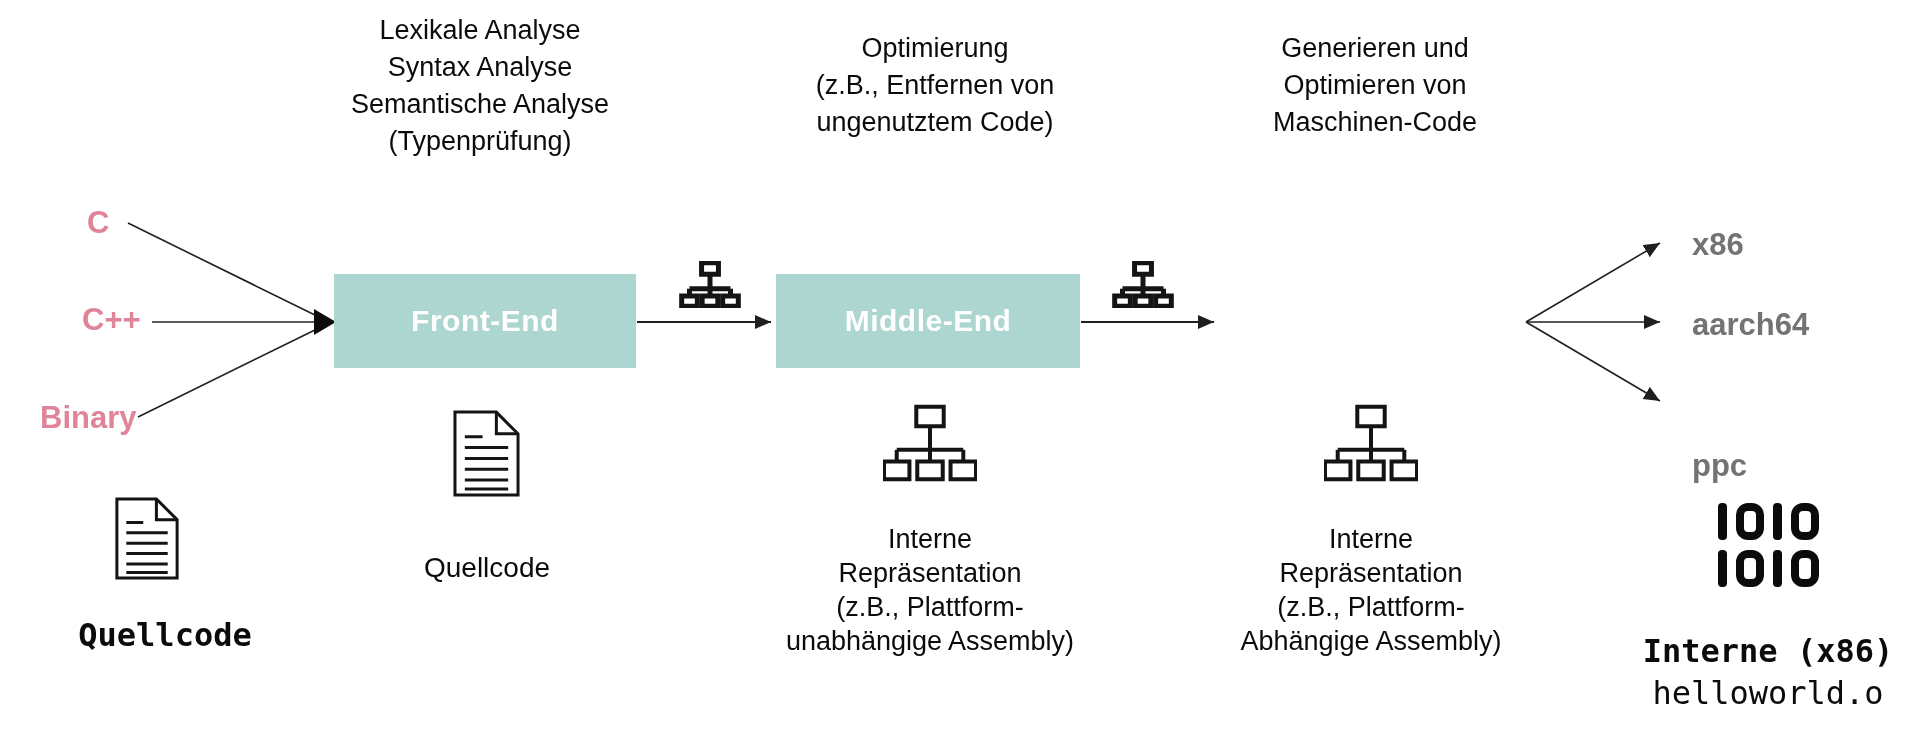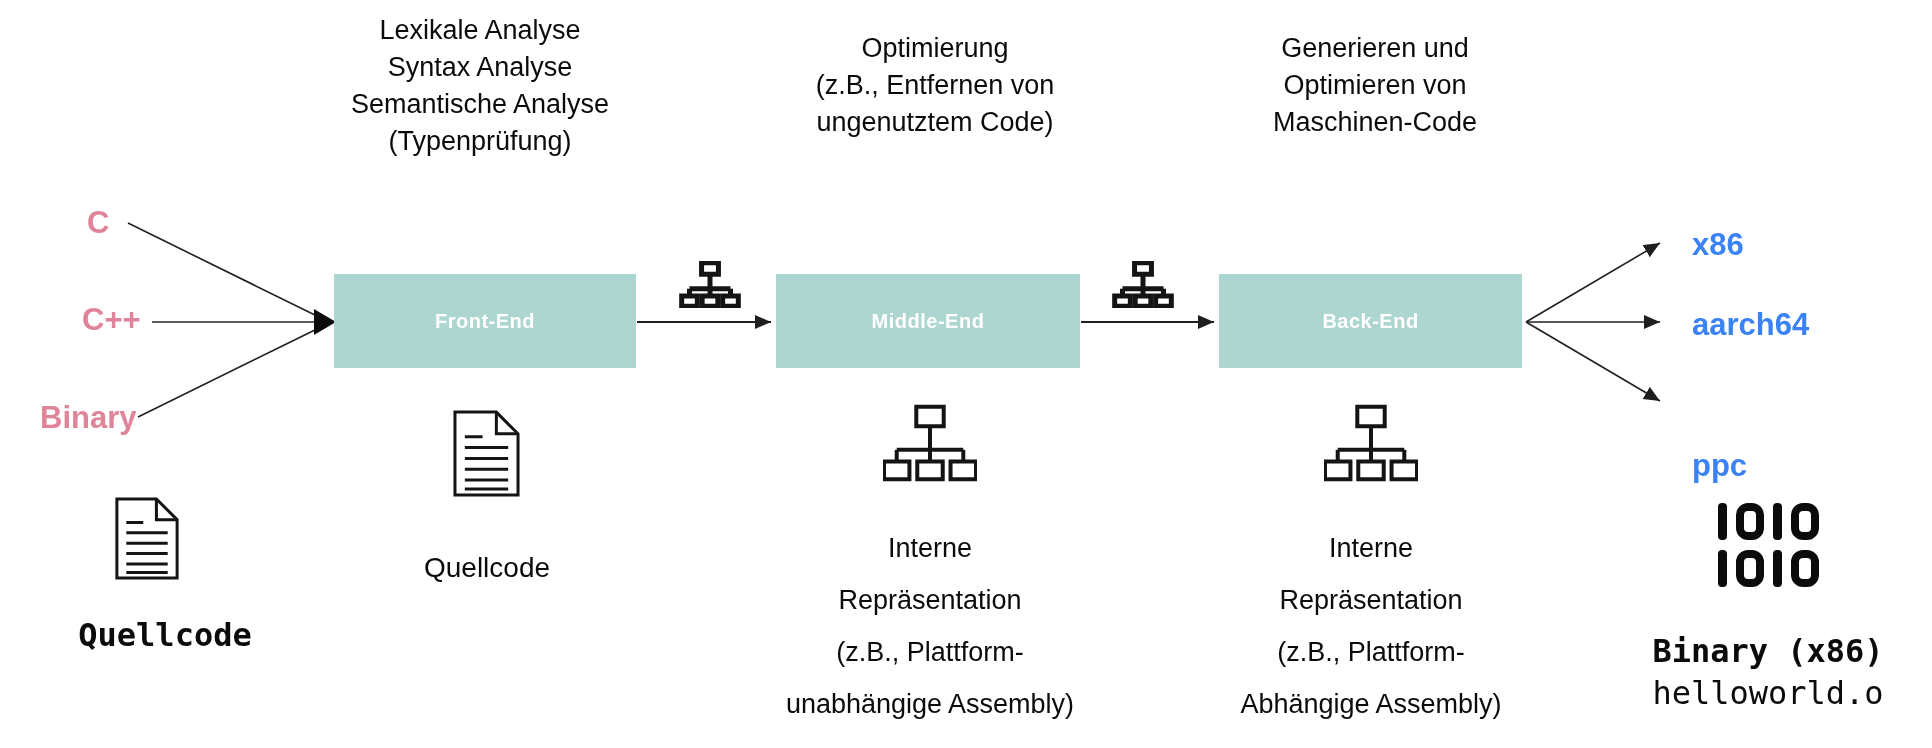--- a/index.html
+++ b/index.html
@@ -16,30 +16,30 @@
   .ml{white-space:pre-line;}
   .hdr{
     font-size:27px;line-height:37px;
     text-align:center;color:#0b0b0b;
   }
   .stage-box{
     background:#aed6d0;
     display:flex;align-items:center;justify-content:center;
   }
   .stage-label{
-    color:#ffffff;font-weight:bold;font-size:20px;letter-spacing:.5px;
+    color:#ffffff;font-weight:bold;font-size:30px;letter-spacing:.5px;
   }
   .lang{
     font-size:31px;font-weight:bold;color:#e0849a;
   }
   .target{
-    font-size:31px;font-weight:bold;color:#3b82f6;
+    font-size:31px;font-weight:bold;color:#737373;
   }
   .artifact-caption{
-    font-size:27px;line-height:52px;text-align:center;color:#0b0b0b;
+    font-size:27px;line-height:34px;text-align:center;color:#0b0b0b;
   }
   .icon-caption{
     font-size:28px;text-align:center;color:#0b0b0b;
   }
   .mono{font-family:"DejaVu Sans Mono",monospace;font-size:32px;line-height:42px;color:#0b0b0b;}
   .mono-bold{font-weight:bold;}
   .file-block{text-align:center;}
   .bits-row{display:flex;justify-content:center;gap:9px;height:38px;margin-bottom:9px;}
   .bit{display:block;}
   .b1{width:9px;height:37px;background:#0b0b0b;border-radius:4px;}
@@ -85,23 +85,20 @@
   <div class="abs lang" style="left:87px;top:205px;">C</div>
   <div class="abs lang" style="left:82px;top:302px;">C++</div>
   <div class="abs lang" style="left:40px;top:400px;">Binary</div>
 
   <div class="abs stage-box" style="left:334px;top:274px;width:302px;height:94px;">
     <span class="stage-label">Front-End</span>
   </div>
   <div class="abs stage-box" style="left:776px;top:274px;width:304px;height:94px;justify-content:center;">
     <span class="stage-label">Middle-End</span>
   </div>
-  <div class="abs stage-box" style="left:1219px;top:274px;width:303px;height:94px;">
-    <span class="stage-label">Back-End</span>
-  </div>
 
   <svg class="abs" style="left:678px;top:261px;" width="64" height="47" viewBox="0 0 96 78">
     <g stroke="#141414" stroke-width="5" fill="none">
       <rect x="34" y="3" width="28" height="19"></rect>
       <line x1="48" y1="22" x2="48" y2="58"></line>
       <line x1="14" y1="46" x2="82" y2="46"></line>
       <line x1="14" y1="46" x2="14" y2="58"></line>
       <line x1="82" y1="46" x2="82" y2="58"></line>
       <rect x="1" y="58" width="26" height="17"></rect>
       <rect x="35" y="58" width="26" height="17"></rect>
@@ -197,17 +194,17 @@
         <span class="bit b0"></span>
       </div>
     <div class="bits-row">
         <span class="bit b1"></span>
         <span class="bit b0"></span>
         <span class="bit b1"></span>
         <span class="bit b0"></span>
       </div>
   </div>
   <div class="abs file-block" style="left:1608px;top:630px;width:320px;">
-    <div class="mono mono-bold">Binary (x86)</div>
+    <div class="mono mono-bold">Interne (x86)</div>
     <div class="mono">helloworld.o</div>
   </div>
 
 </div>
 
 </body></html>

